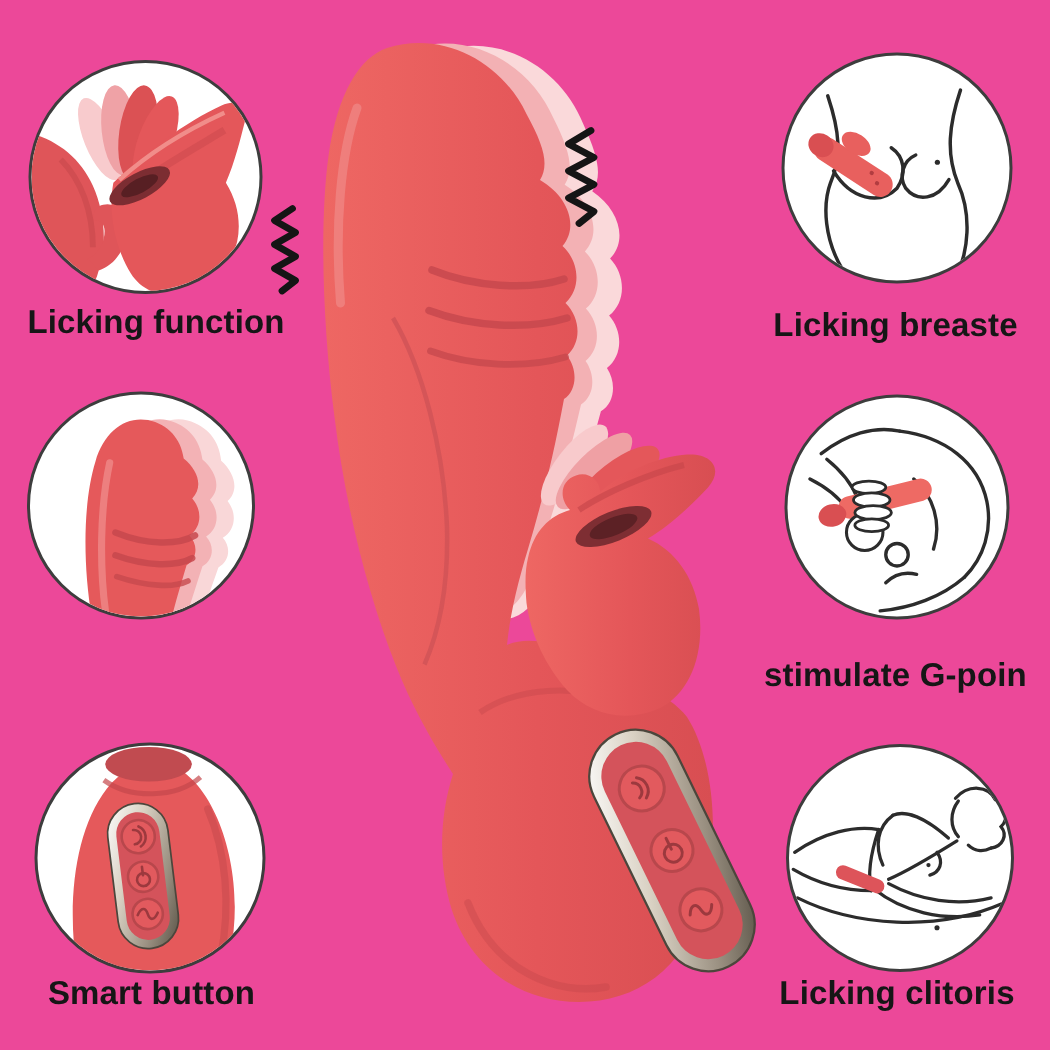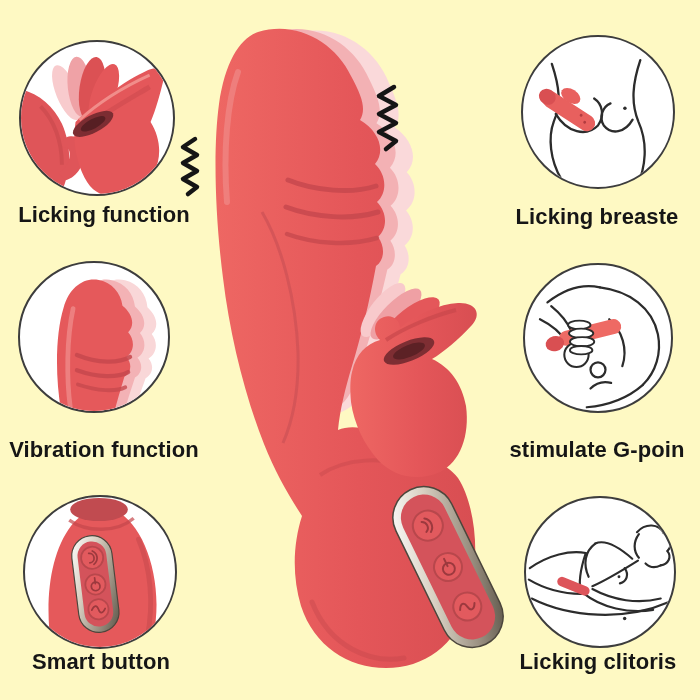--- a/index.html
+++ b/index.html
@@ -1,17 +1,17 @@
 <!DOCTYPE html>
 <html><head>
 <meta charset="utf-8">
 <style>
   html,body{margin:0;padding:0;background:#ffffff;}
   body{width:700px;height:700px;font-family:"Liberation Sans",sans-serif;}
-  .canvas{position:relative;width:700px;height:700px;background:#fef9c3;overflow:hidden;}
+  .canvas{position:relative;width:700px;height:700px;background:#ec4899;overflow:hidden;}
   .hero{position:absolute;left:0;top:0;width:700px;height:700px;}
   .feature-circle{
     position:absolute;border-radius:50%;border:2.5px solid #3d3d3d;
     overflow:hidden;background:#ffffff;box-sizing:border-box;
   }
   .feature-circle svg{display:block;width:100%;height:100%;}
   .feature-label{
     position:absolute;font-size:22px;font-weight:bold;color:#161616;
     text-align:center;white-space:nowrap;letter-spacing:0.1px;
   }
@@ -135,21 +135,20 @@
       <path d="M 44 160 C 37 122 37 76 46 47 C 52 26 67 15 83 18 C 97 21 106 31 108 45 C 118 53 122 65 114 73 C 121 81 121 93 112 99 C 118 105 118 115 110 120 C 105 137 101 150 99 160 Z" fill="#f3b2b5" transform="translate(12,0) rotate(1.5 80 90)"></path>
       <g>
         <path d="M 44 160 C 37 122 37 76 46 47 C 52 26 67 15 83 18 C 97 21 106 31 108 45 C 118 53 122 65 114 73 C 121 81 121 93 112 99 C 118 105 118 115 110 120 C 105 137 101 150 99 160 Z" fill="#e5595b"></path>
         <path d="M 60 97 C 82 106 104 106 116 99" stroke="#c7484d" stroke-width="4.5" fill="none" stroke-linecap="round" opacity="0.85"></path>
         <path d="M 60 113 C 82 121 103 121 114 115" stroke="#c7484d" stroke-width="4.5" fill="none" stroke-linecap="round" opacity="0.85"></path>
         <path d="M 61 128 C 82 135 101 136 111 131" stroke="#c7484d" stroke-width="4" fill="none" stroke-linecap="round" opacity="0.8"></path>
         <path d="M 56 48 C 49 80 49 122 53 152" stroke="#f29a97" stroke-width="5" fill="none" stroke-linecap="round" opacity="0.6"></path>
       </g>
     </svg>
   </div>
-  <div class="feature-label l-ml">Vibration function</div>
 
   <div class="feature-circle c-bl">
     <svg viewBox="0 0 156 156">
       <defs>
         <linearGradient id="chromeG2" x1="0" y1="0" x2="1" y2="1">
           <stop offset="0" stop-color="#ffffff"></stop>
           <stop offset="0.35" stop-color="#d9d1c3"></stop>
           <stop offset="0.7" stop-color="#9a9081"></stop>
           <stop offset="1" stop-color="#554e42"></stop>
         </linearGradient>

